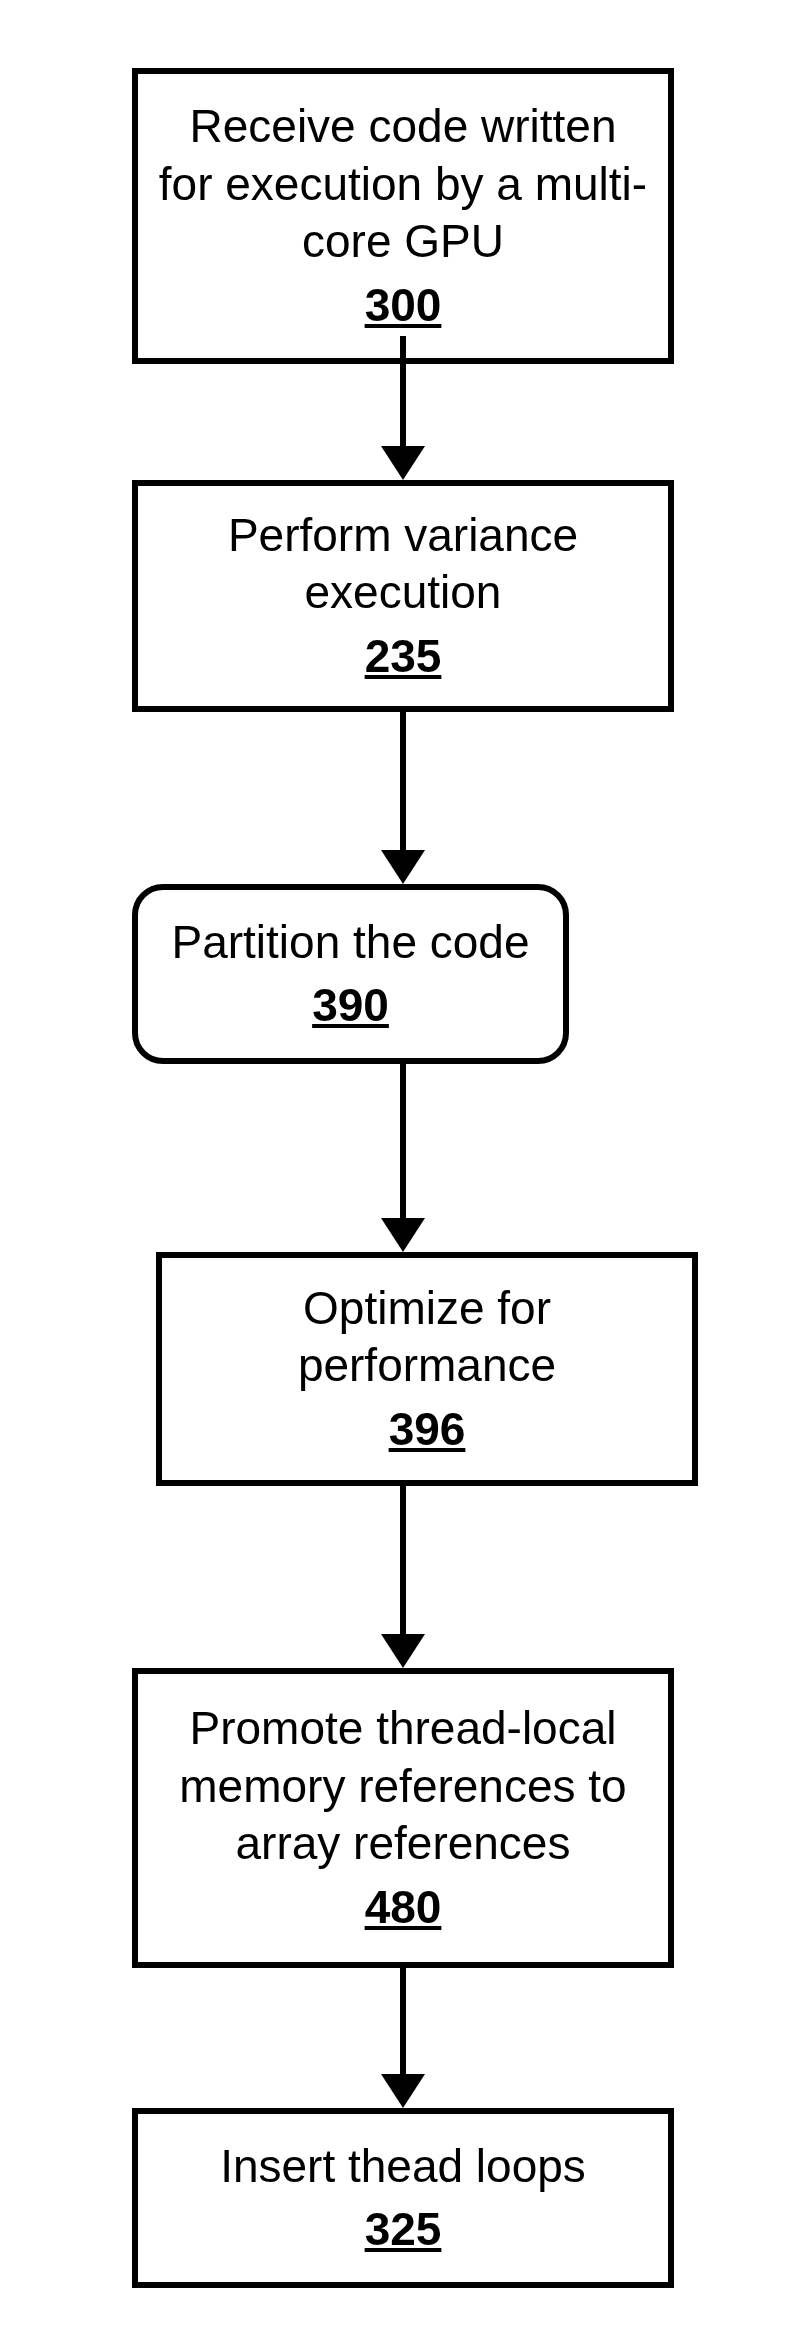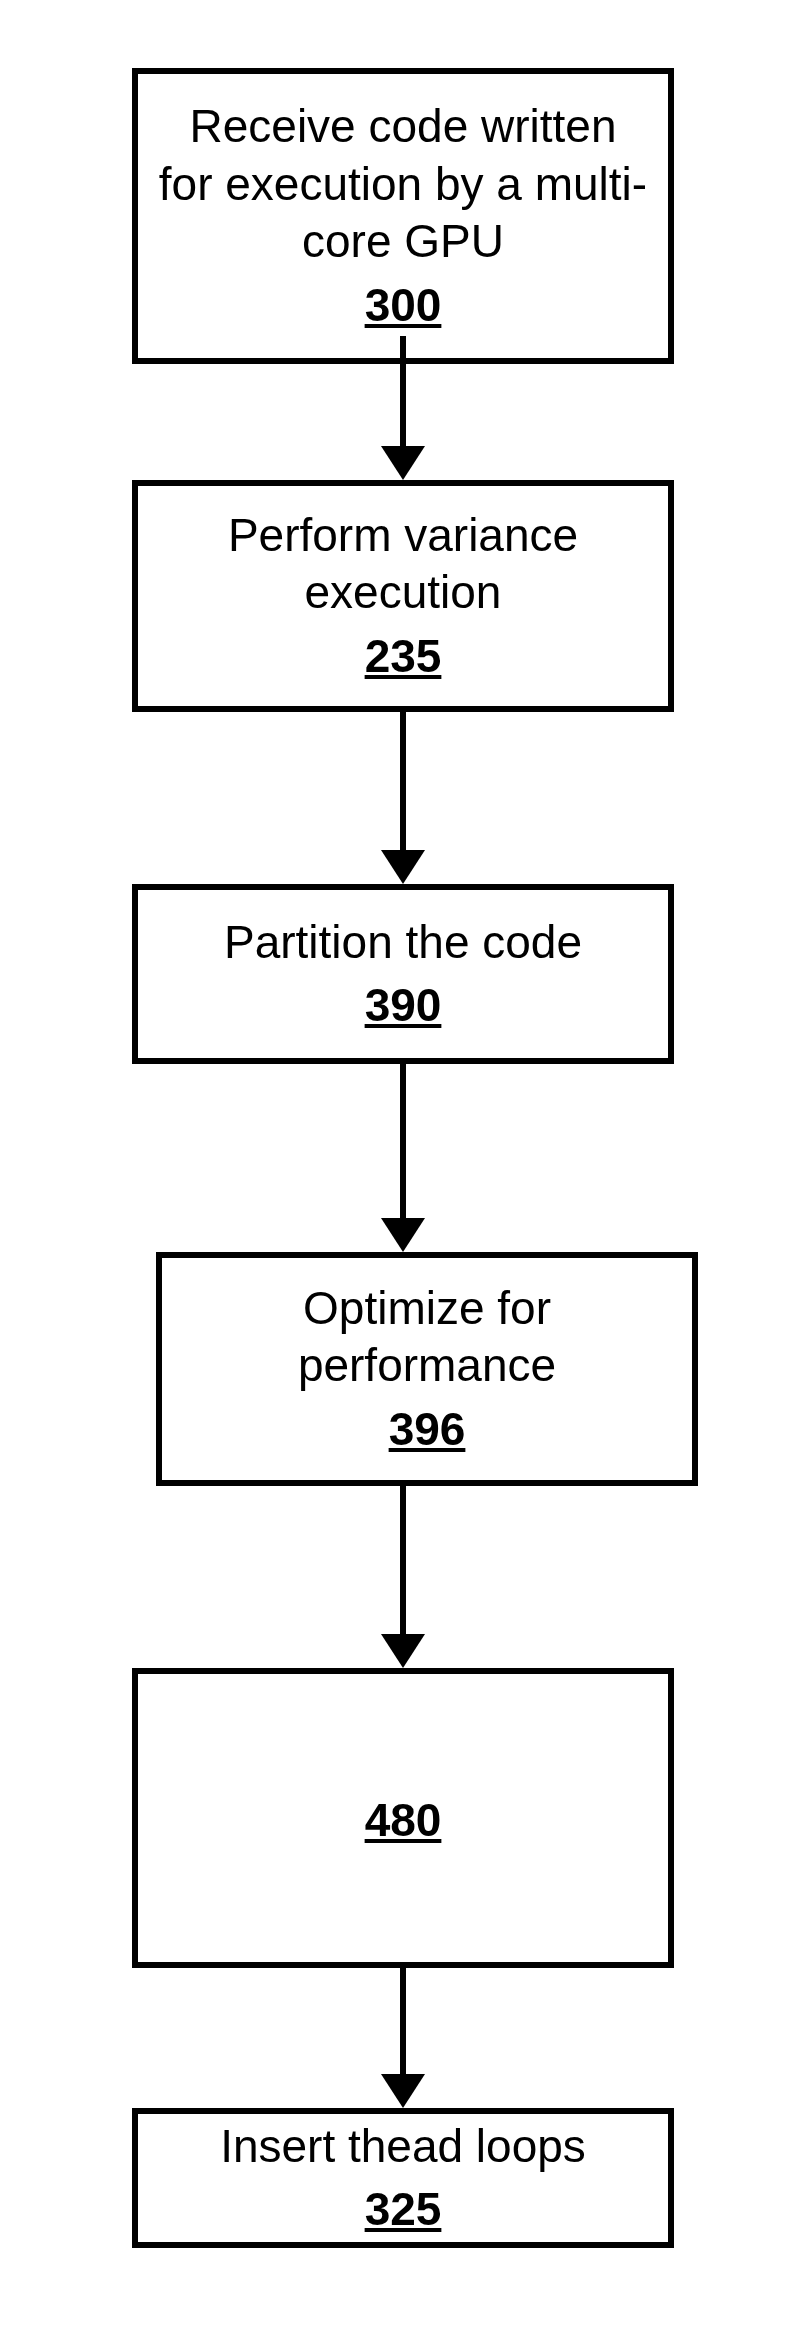--- a/index.html
+++ b/index.html
@@ -80,47 +80,48 @@
   <div class="box" style="left:132px; top:480px; width:542px; height:232px;">
     <span class="txt">Perform variance execution</span>
     <span class="ref">235</span>
   </div>
 
   <div class="arrow" style="top:712px; height:172px; width:60px;">
     <div class="shaft" style="height:140px;"></div>
     <div class="head" style="top:138px;"></div>
   </div>
 
-  <div class="box" style="left:132px; top:884px; width:542px; height:180px;">
+  <div class="box" style="left:132px; top:884px; width:437px; height:180px;border-radius:31px;">
     <span class="txt">Partition the code</span>
     <span class="ref">390</span>
   </div>
 
   <div class="arrow" style="top:1064px; height:188px; width:60px;">
     <div class="shaft" style="height:156px;"></div>
     <div class="head" style="top:154px;"></div>
   </div>
 
   <div class="box" style="left:132px; top:1252px; width:542px; height:234px;margin-left:24px;">
     <span class="txt">Optimize for performance</span>
     <span class="ref">396</span>
   </div>
 
   <div class="arrow" style="top:1486px; height:182px; width:60px;">
     <div class="shaft" style="height:150px;"></div>
     <div class="head" style="top:148px;"></div>
   </div>
 
   <div class="box" style="left:132px; top:1668px; width:542px; height:300px;">
+    <span class="txt">Promote thread-local memory references to array references</span>
     <span class="ref">480</span>
   </div>
 
   <div class="arrow" style="top:1968px; height:140px; width:60px;">
     <div class="shaft" style="height:108px;"></div>
     <div class="head" style="top:106px;"></div>
   </div>
 
-  <div class="box" style="left:132px; top:2108px; width:542px; height:140px;">
+  <div class="box" style="left:132px; top:2108px; width:542px; height:180px;">
     <span class="txt">Insert thead loops</span>
     <span class="ref">325</span>
   </div>
 
 </div>
 
 </body></html>

